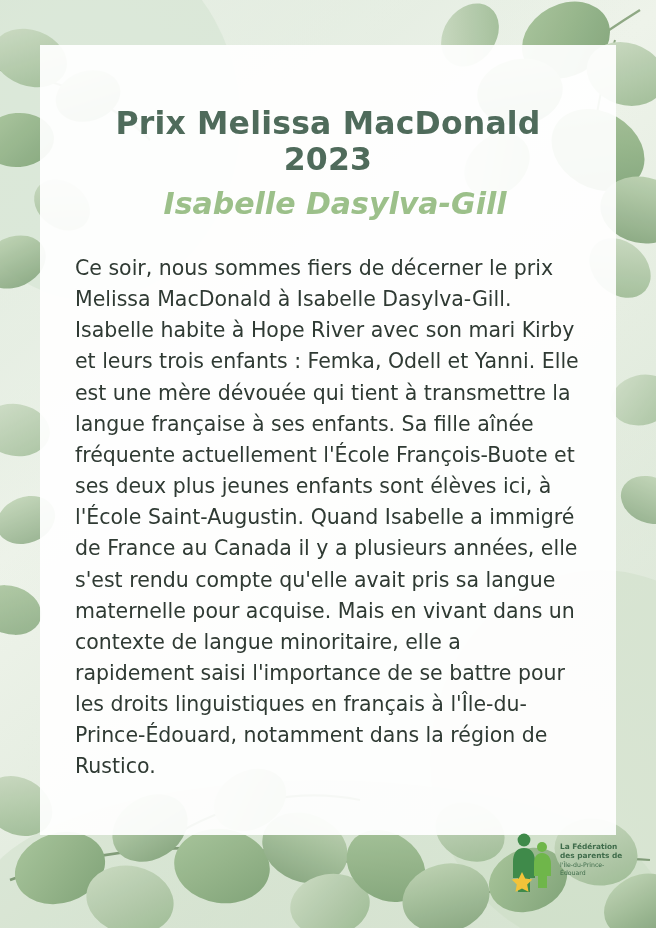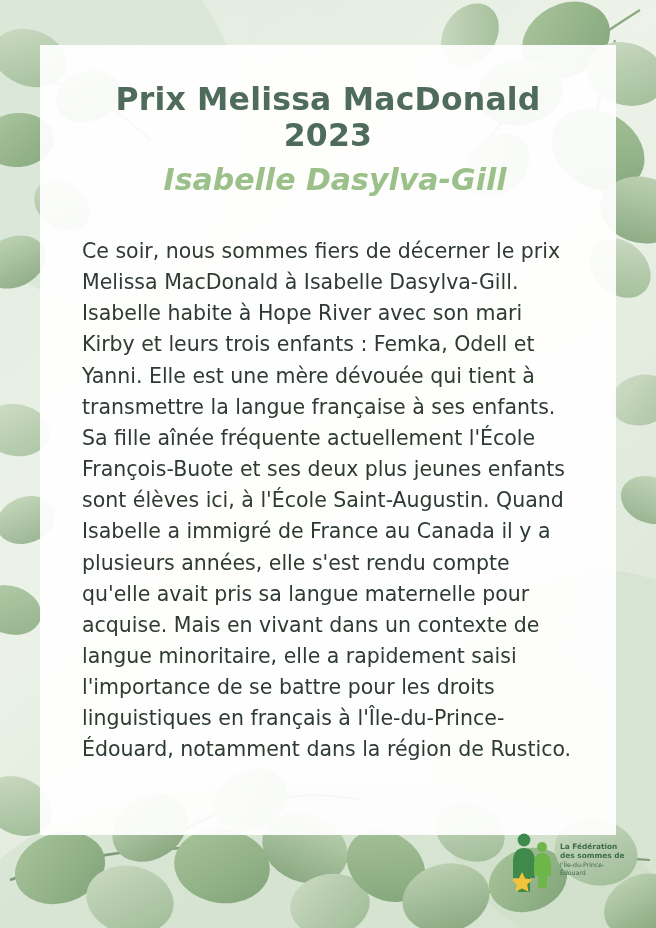--- a/index.html
+++ b/index.html
@@ -38,40 +38,40 @@
     left: 40px;
     top: 45px;
     width: 576px;
     height: 790px;
     background: rgba(255,255,255,0.93);
     box-shadow: 0 0 0 rgba(0,0,0,0);
   }
 
   .title {
     margin: 0;
-    padding: 36px 26px 0 26px;
+    padding: 60px 26px 0 26px;
     text-align: center;
     font-size: 31.5px;
     font-weight: bold;
     color: #4f6b5b;
     letter-spacing: .2px;
     line-height: 1.15;
   }
   .subtitle {
     margin: 10px 0 0 14px;
     padding: 0 26px;
     text-align: center;
     font-size: 30px;
     font-style: italic;
     color: #9cc08a;
     line-height: 1.15;
   }
 
   .body-text {
-    margin: 16px;
+    margin: 9px;
     padding: 22px 26px 0 26px;
     font-size: 20.5px;
     line-height: 1.52;
     color: #2f3a33;
     text-align: left;
     hyphens: none;
   }
 
   
   .logo {
@@ -193,18 +193,18 @@
       <circle cx="16" cy="10" r="6.4" fill="#3f8a4a"></circle>
       <path d="M16 18 C 8 18, 5 24, 5 32 L 5 48 L 10 48 L 10 62 L 22 62 L 22 48 L 27 48 L 27 32 C 27 24, 24 18, 16 18 Z" fill="#3f8a4a"></path>
 
       <circle cx="34" cy="17" r="5" fill="#6fb64a"></circle>
       <path d="M34 23 C 28 23, 26 28, 26 34 L 26 46 L 30 46 L 30 58 L 39 58 L 39 46 L 43 46 L 43 34 C 43 28, 40 23, 34 23 Z" fill="#6fb64a"></path>
 
       <path d="M14 42 L 17.2 48.6 L 24.4 49.6 L 19.2 54.6 L 20.5 61.8 L 14 58.4 L 7.5 61.8 L 8.8 54.6 L 3.6 49.6 L 10.8 48.6 Z" fill="#f3c33a"></path>
     </svg>
     <div class="logo-text">
       <div class="l1">La Fédération</div>
-      <div class="l2">des sommes de</div>
+      <div class="l2">des parents de</div>
       <div class="l3">l'Île-du-Prince-Édouard</div>
     </div>
   </div>
 
 </div>
 
 </body></html>

